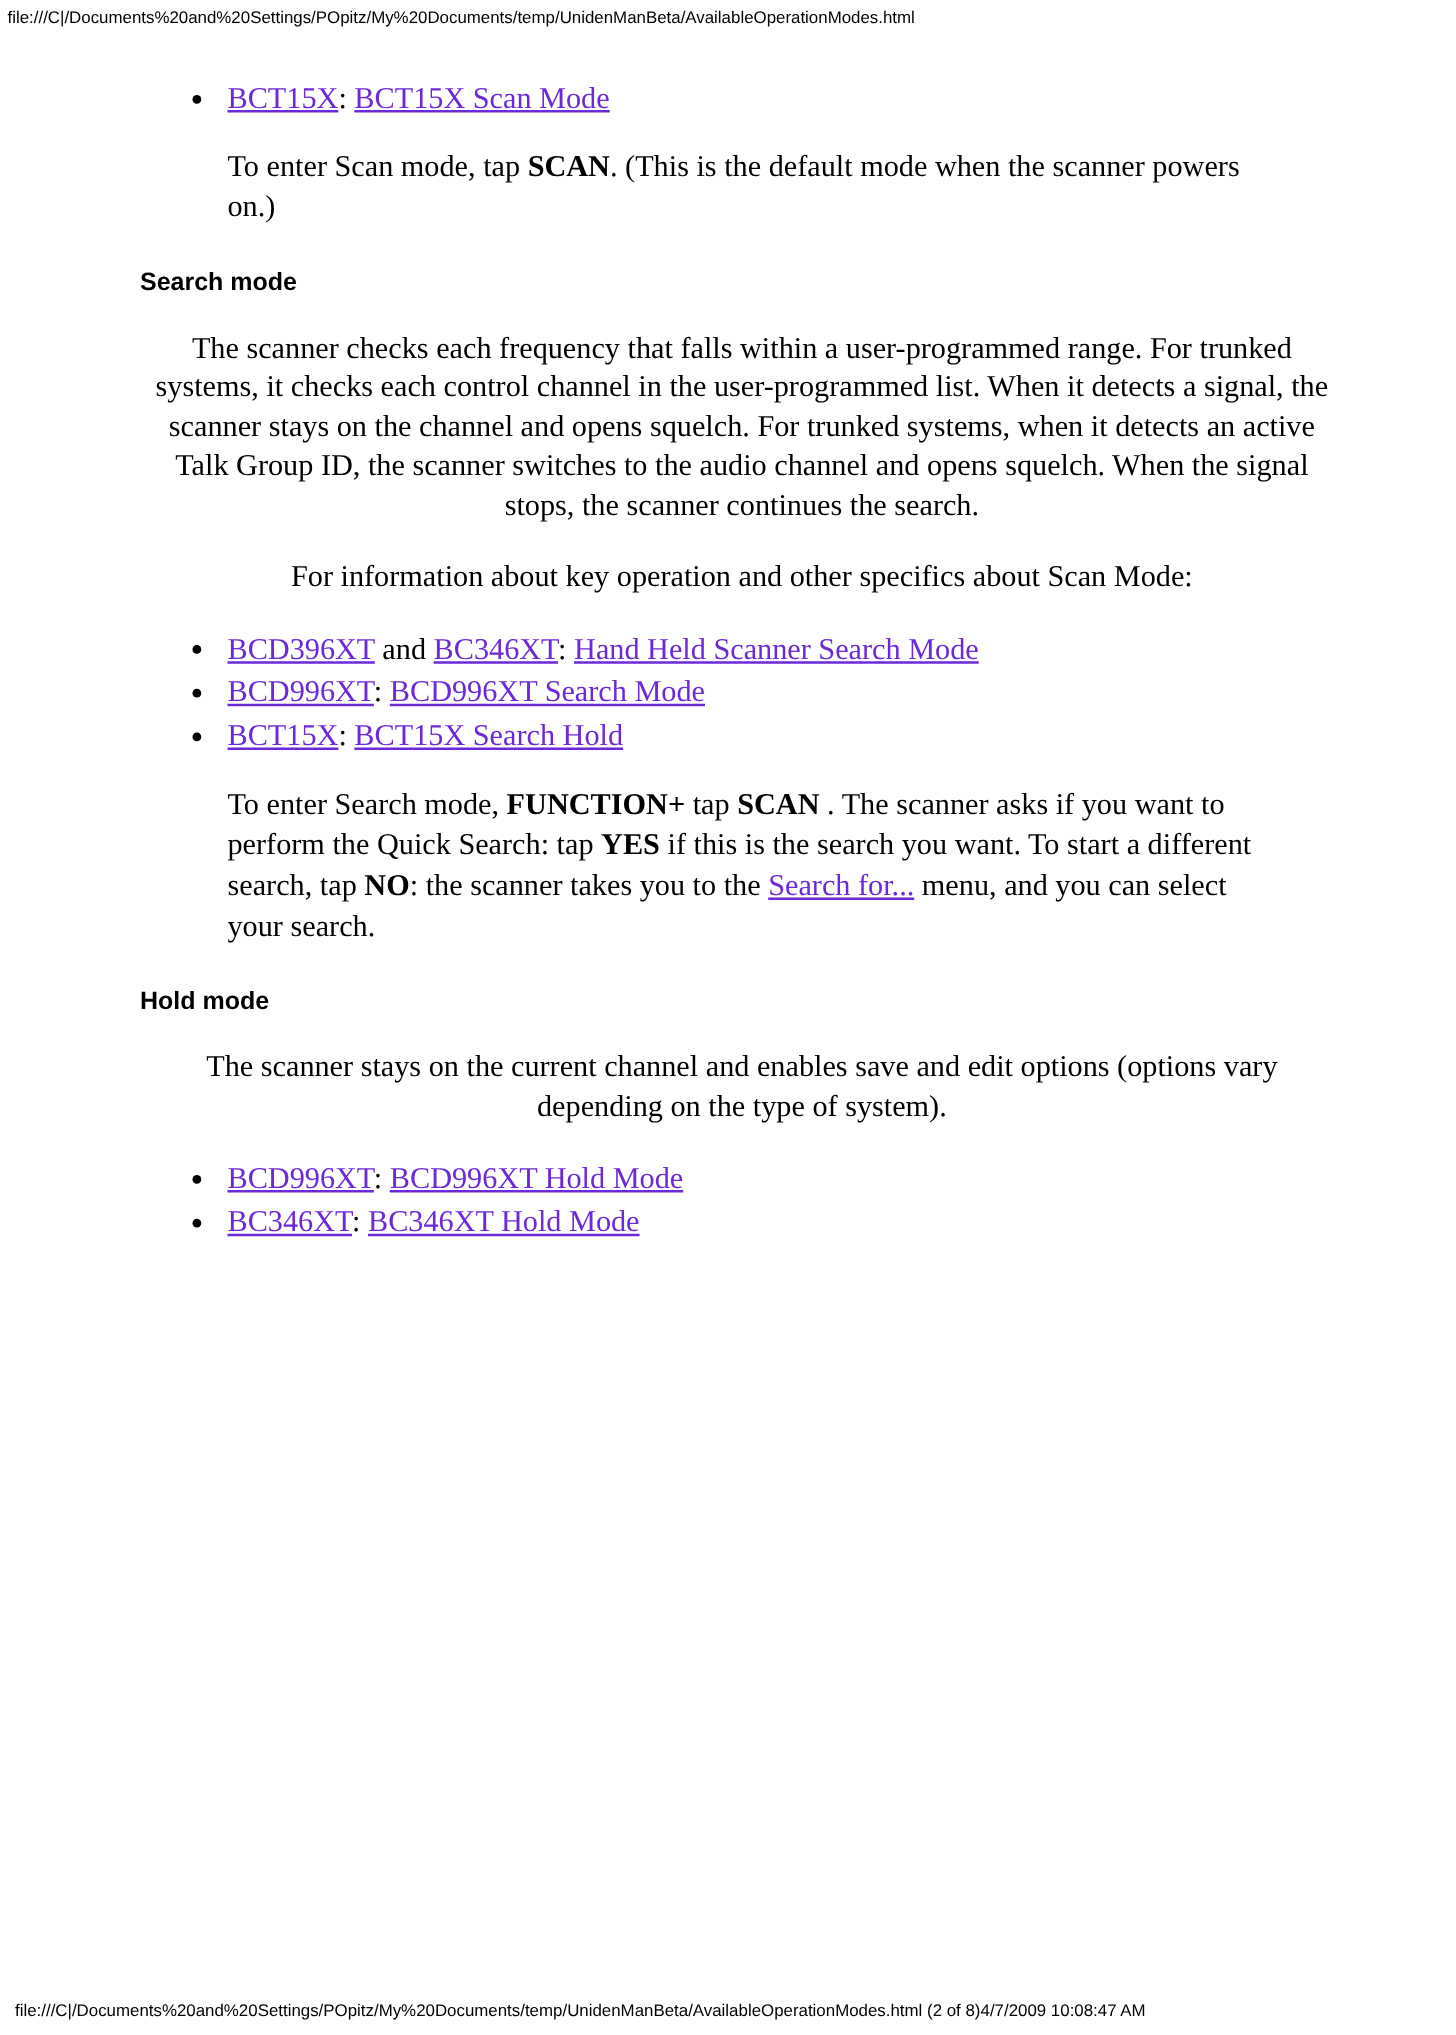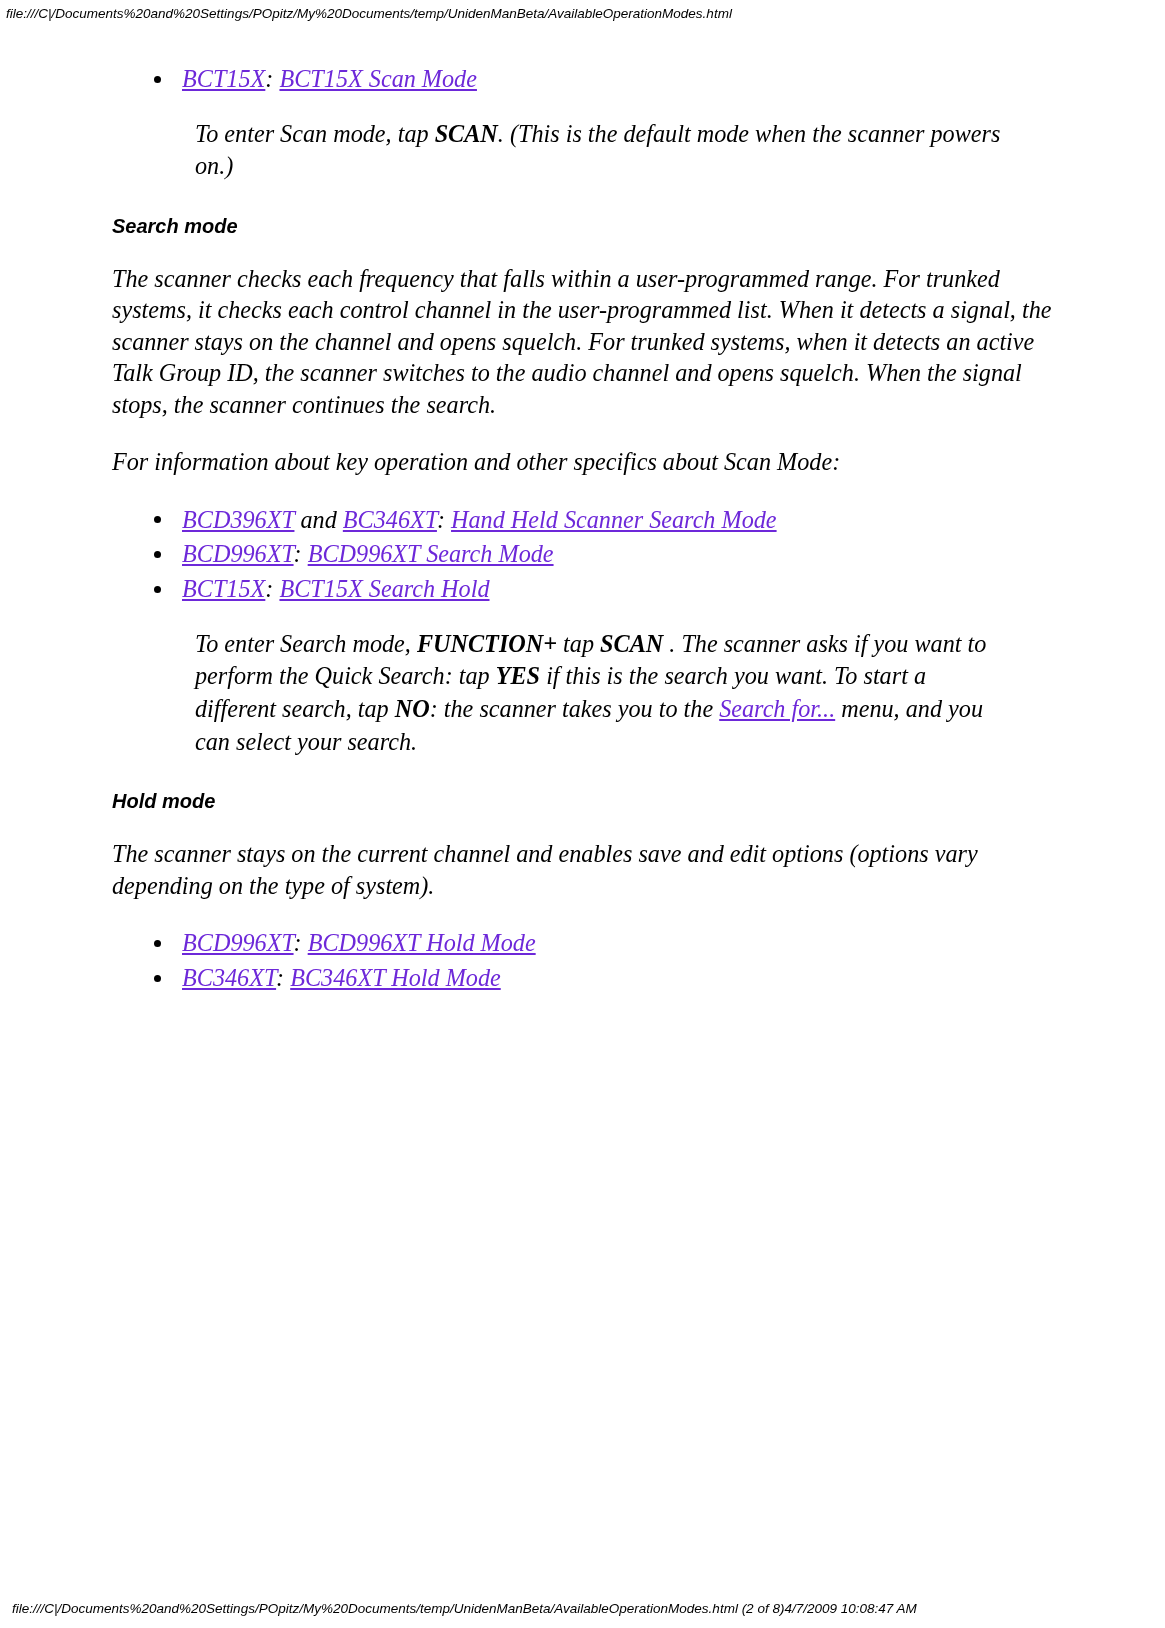--- a/index.html
+++ b/index.html
@@ -9,21 +9,20 @@
     background: #fff;
     color: #000;
     width: 1165px;
   }
   .page {
     width: 1165px;
     min-height: 1628px;
     position: relative;
     box-sizing: border-box;
     padding: 6px 0 12px 0;
-    font-style: italic;
   }
   .header-path, .footer-path {
     font-family: Arial, Helvetica, sans-serif;
     font-size: 13.5px;
     color: #000;
     padding-left: 6px;
   }
   .footer-path {
     position: absolute;
     bottom: 12px;
@@ -35,20 +34,21 @@
     line-height: 1.3;
   }
   h3 {
     font-family: Arial, Helvetica, sans-serif;
     font-weight: bold;
     font-size: 20px;
     margin: 30px 0 24px 0;
   }
   p {
     margin: 18px 0 26px 0;
+    text-align: center;
   }
   ul {
     margin: 0 0 26px 0;
     padding-left: 70px;
     list-style: none;
   }
   ul > li {
     position: relative;
     margin: 2px 0;
     line-height: 1.35;
@@ -57,21 +57,21 @@
     content: "";
     position: absolute;
     left: -28px;
     top: 0.52em;
     width: 7px;
     height: 7px;
     border-radius: 50%;
     background: #000;
   }
   .note-block {
-    margin: 22px 0 0 13px;
+    margin: 22px 0 0 0;
     padding-right: 70px;
   }
   a {
     color: #6d28d9;
     text-decoration: underline;
   }
   .b { font-weight: bold; }
 </style>
 </head>
 <body>

